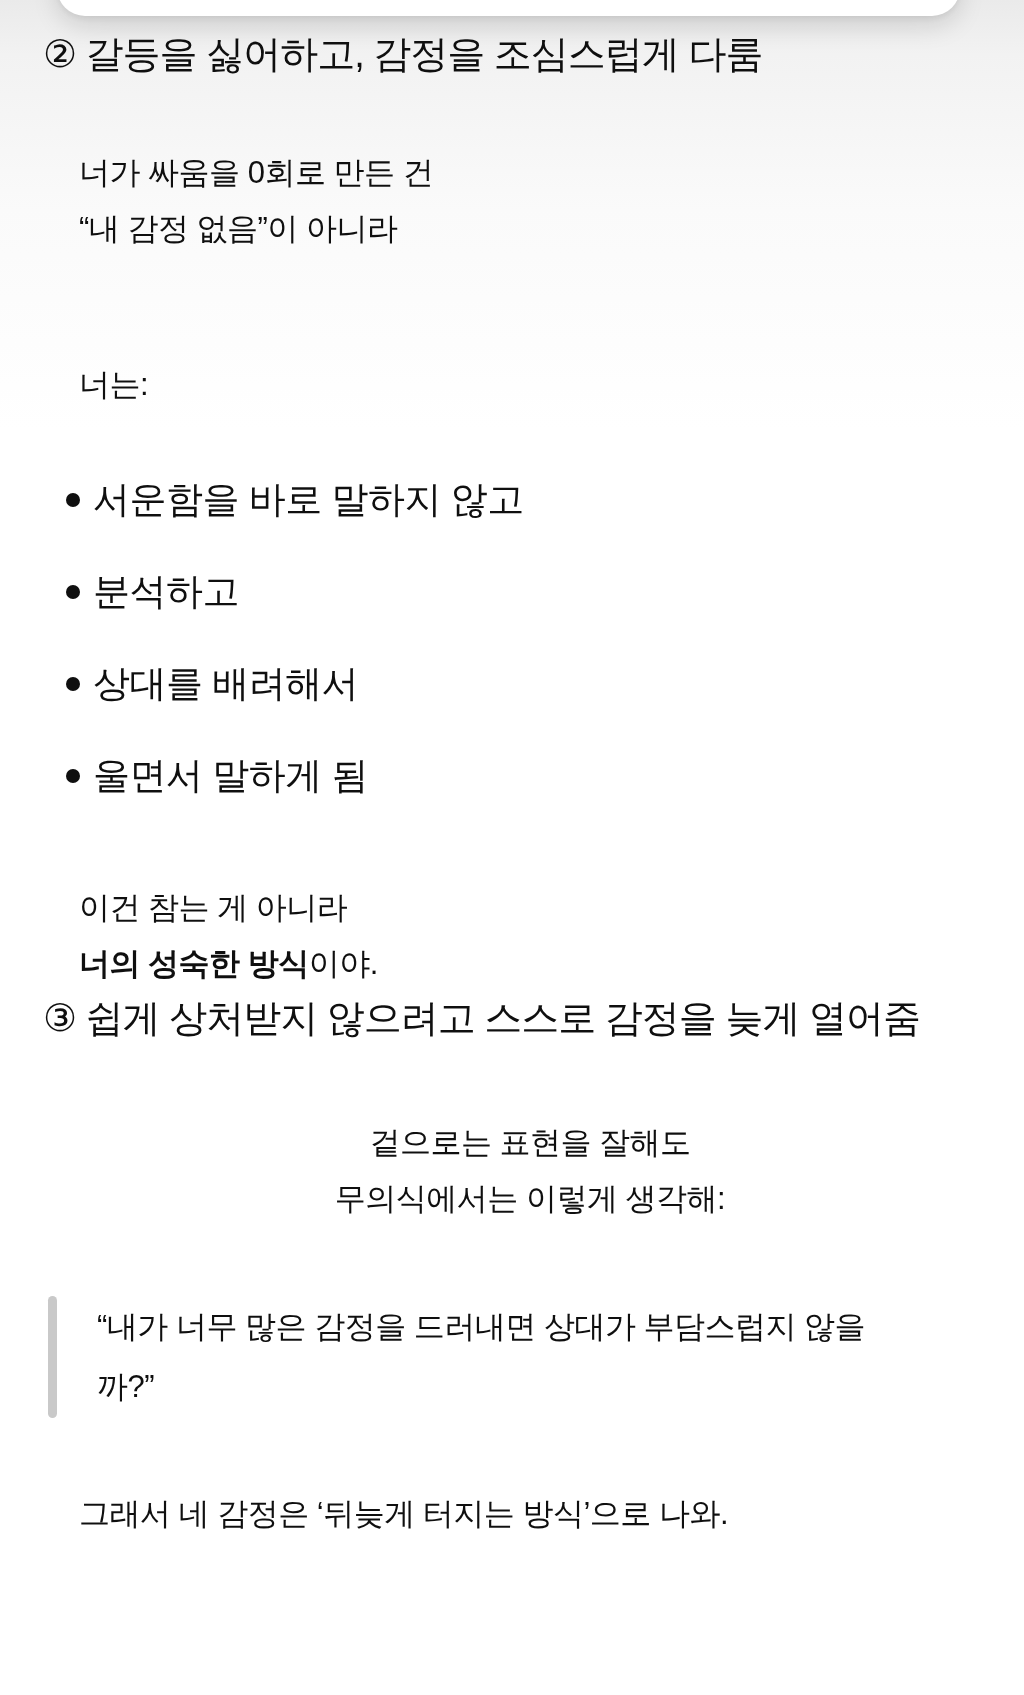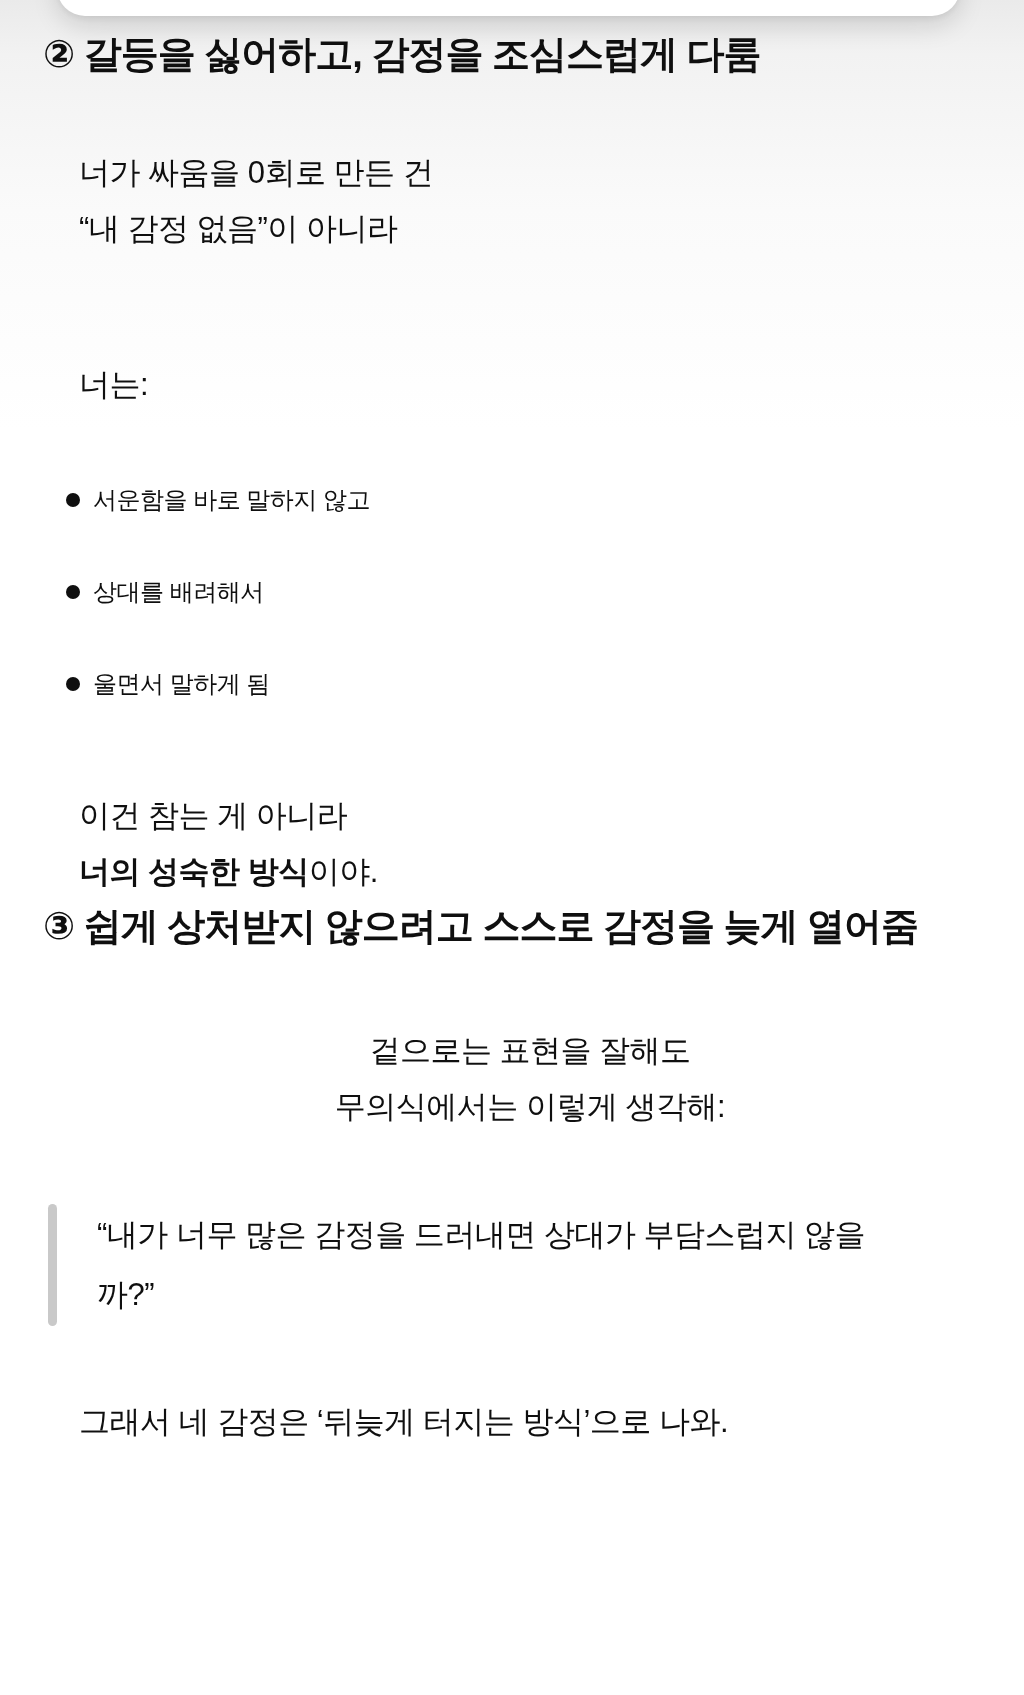--- a/index.html
+++ b/index.html
@@ -34,21 +34,21 @@
     box-shadow:0 10px 26px rgba(0,0,0,0.13),0 2px 6px rgba(0,0,0,0.06);
   }
   .content{
     position:relative;
     padding:0 43px 20px 43px;
     letter-spacing:-0.5px;
   }
   h2{
     font-size:38px;
     line-height:1.4;
-    font-weight:700;
+    font-weight:400;
     letter-spacing:-1px;
   }
   .h2-first{margin-top:28px;}
   .h2-second{}
   p.body{
     font-size:31px;
     line-height:56px;
     font-weight:400;
     margin-left:36px;
   }
@@ -58,21 +58,21 @@
   .p-intro2{margin-top:70px;text-align:center;}
   .p-final{margin-top:68px;}
   strong{font-weight:700;}
   ul.bullets{
     list-style:none;
     margin-top:64px;
   }
   ul.bullets li{
     position:relative;
     padding-left:50px;
-    font-size:24px;
+    font-size:37px;
     line-height:45px;
     margin-bottom:47px;
   }
   ul.bullets li:last-child{margin-bottom:0;}
   .dot{
     position:absolute;
     left:23px;
     top:16px;
     width:14px;
     height:14px;
@@ -120,20 +120,24 @@
 
     <p class="body p-leadin">너는:</p>
 
     <ul class="bullets">
       <li>
         <span class="dot"></span>
         <span>서운함을 바로 말하지 않고</span>
       </li>
       <li>
         <span class="dot"></span>
+        <span>분석하고</span>
+      </li>
+      <li>
+        <span class="dot"></span>
         <span>상대를 배려해서</span>
       </li>
       <li>
         <span class="dot"></span>
         <span>울면서 말하게 됨</span>
       </li>
     </ul>
 
     <p class="body p-closing1">
       <span>이건 참는 게 아니라</span><br>

